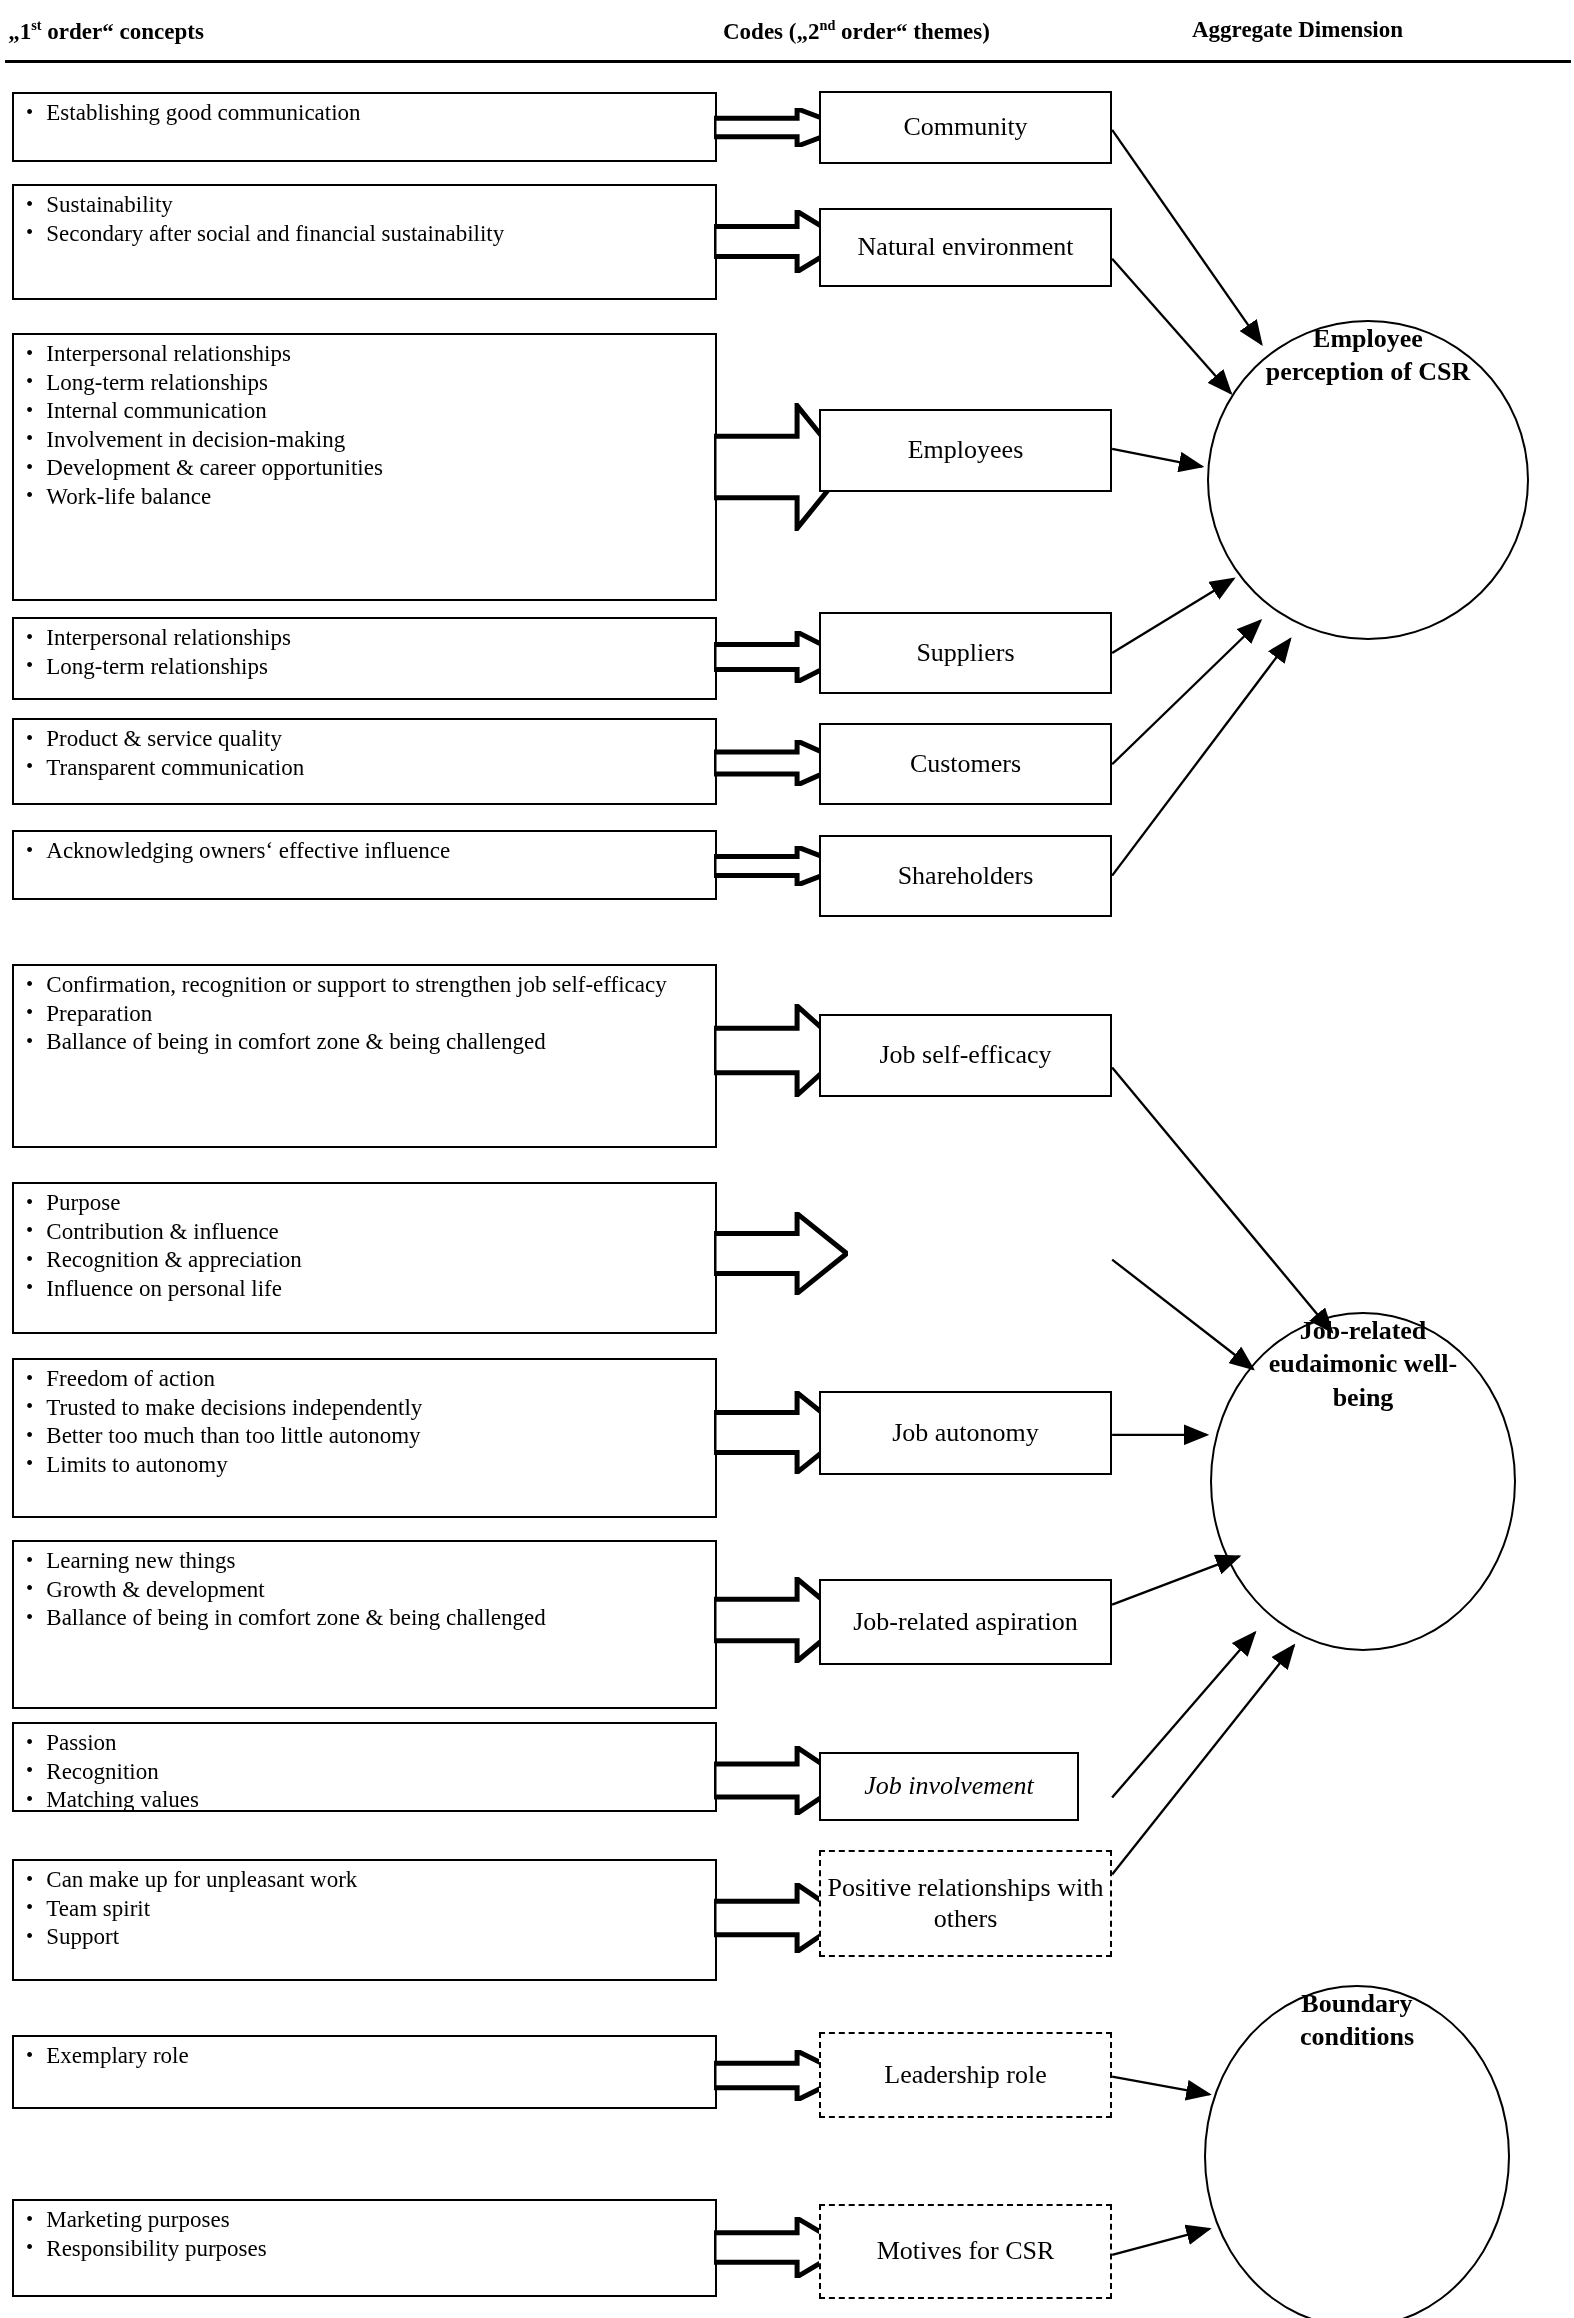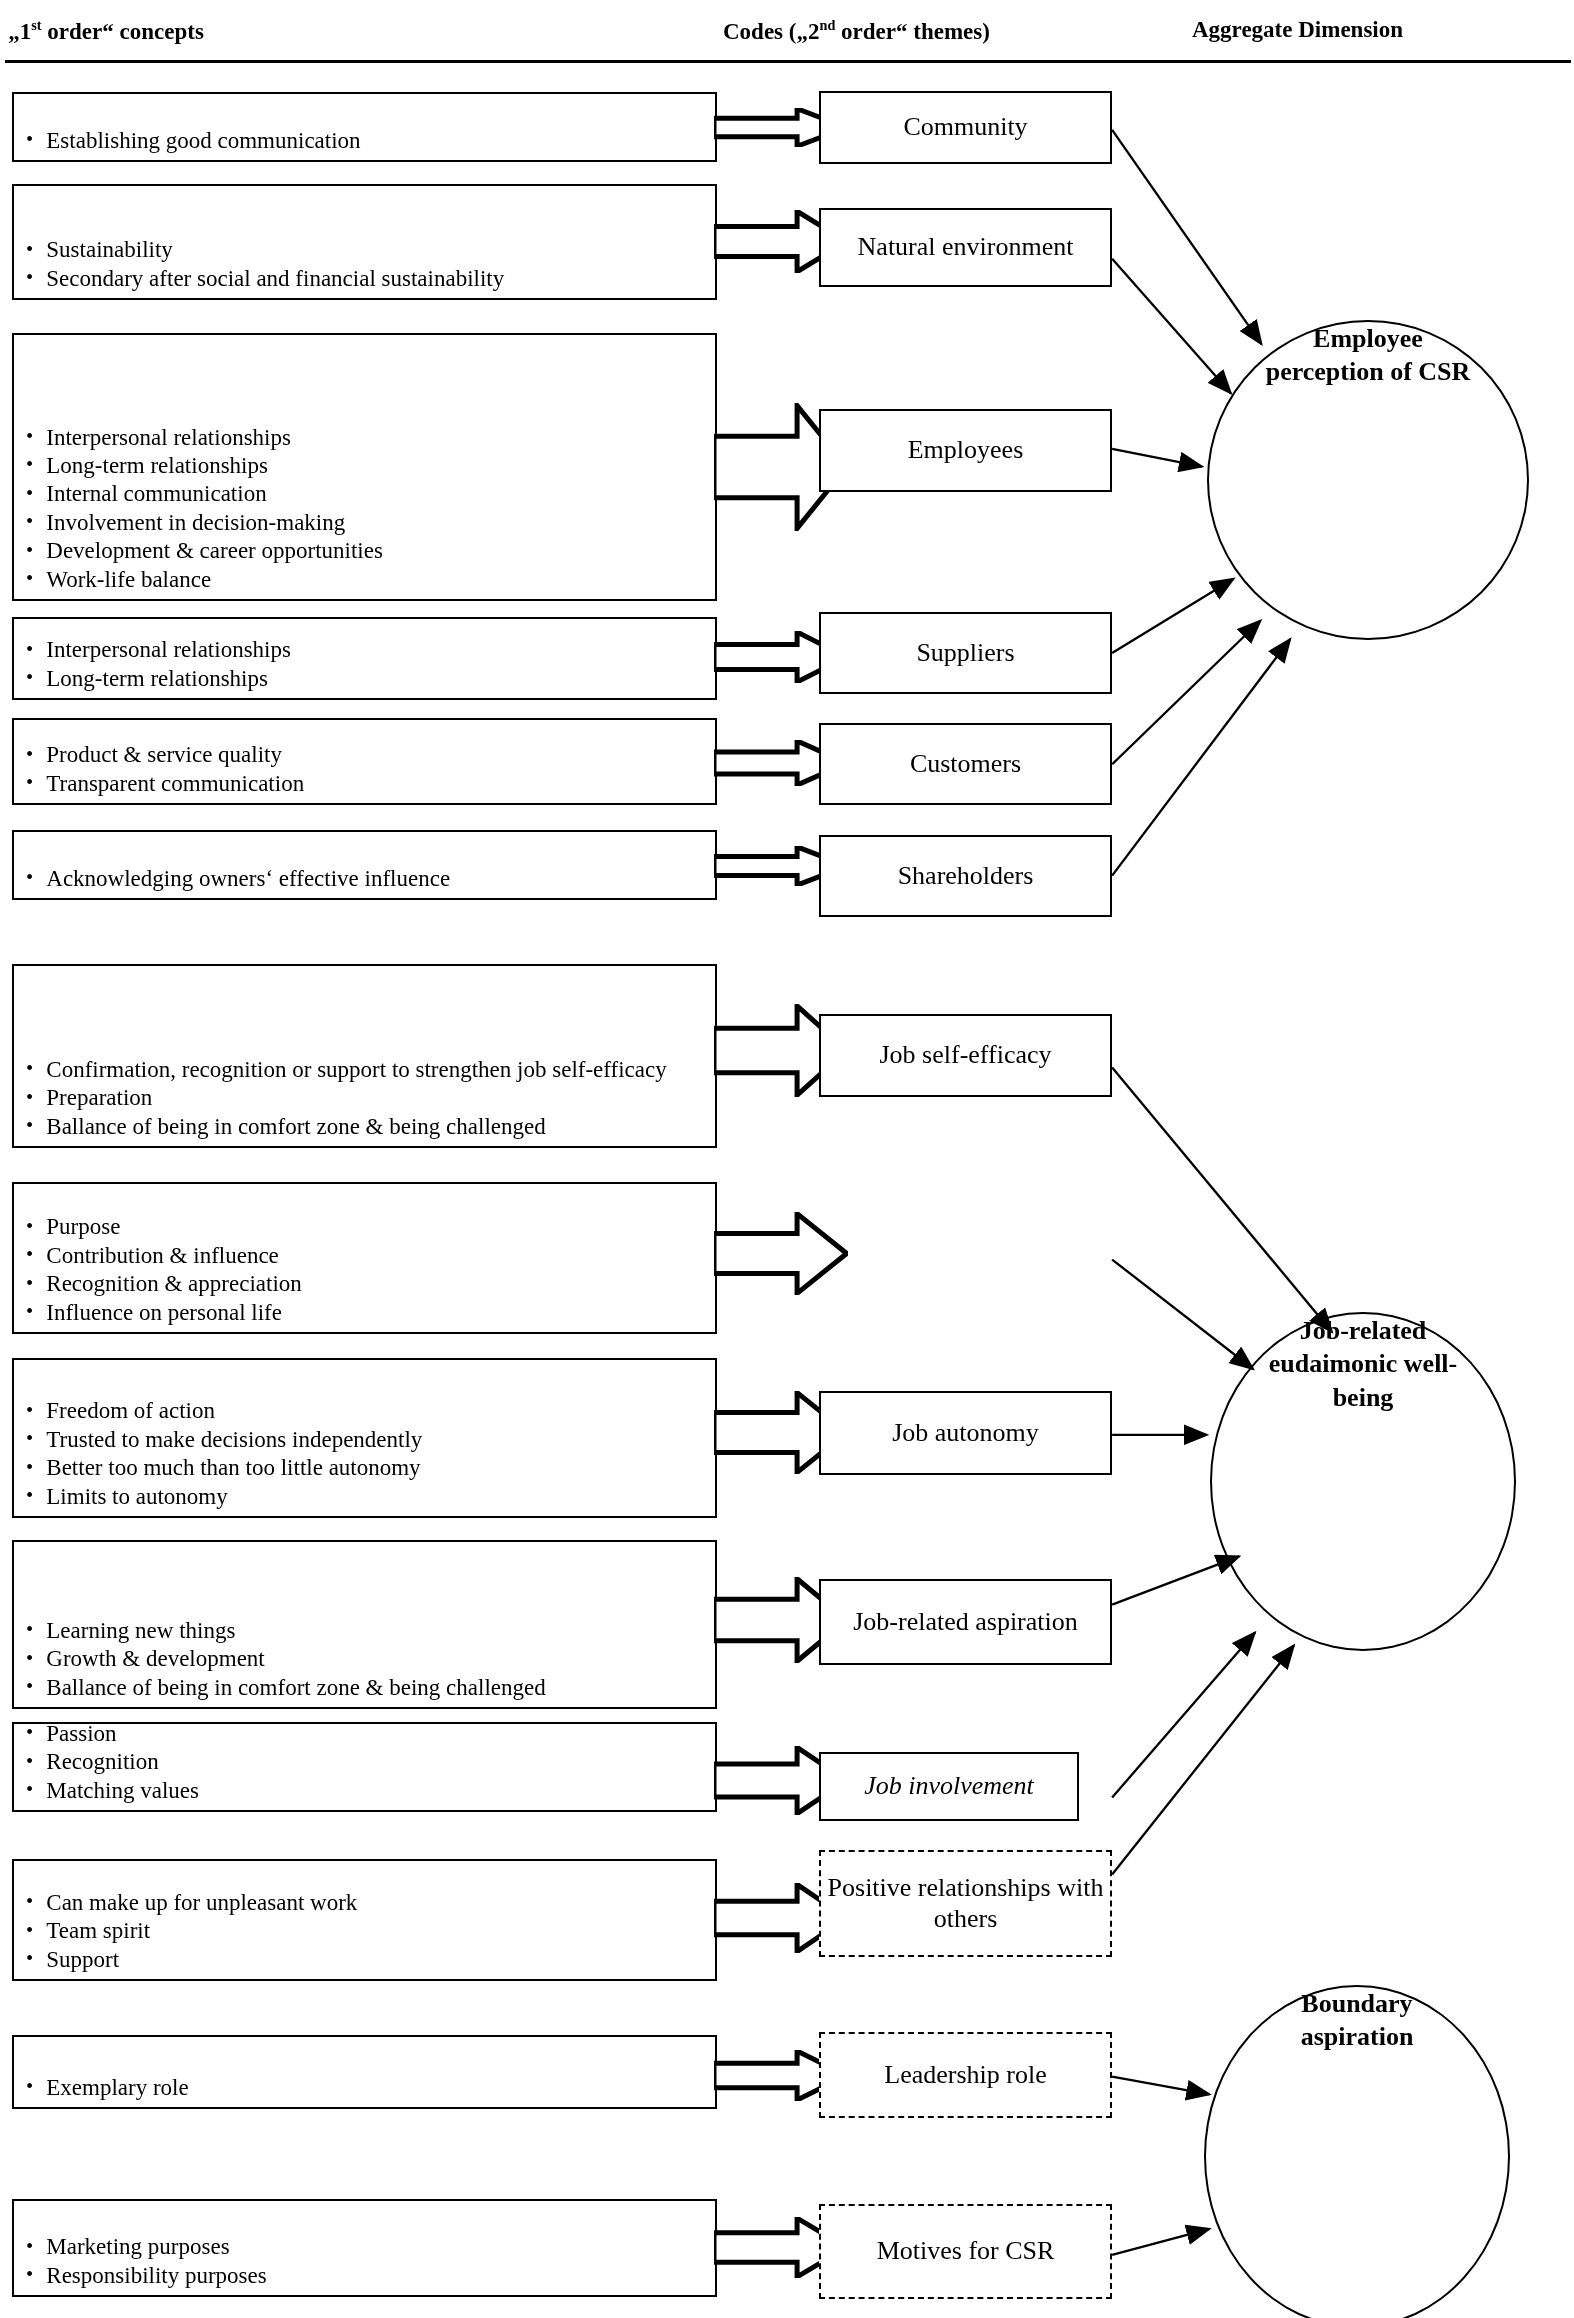--- a/index.html
+++ b/index.html
@@ -9,21 +9,21 @@
   
   .hdr{position:absolute;font-weight:bold;font-size:23px;line-height:1;white-space:nowrap;}
   #hdr-rule{position:absolute;left:4.6px;top:60px;width:1566px;height:3.2px;background:#000;}
 
   
   .concept-box{
     position:absolute;
     border:2.3px solid #000;
     background:#fff;
     box-sizing:border-box;
-    display:flex;flex-direction:column;justify-content:flex-end;
+    display:flex;flex-direction:column;justify-content:flex-start;
     padding:4.6px 12px 4.6px 8.3px;
   }
   .concept-box ul{list-style:none;margin:0;padding:0;width:100%;}
   .concept-box li{
     position:relative;
     font-size:23px;
     line-height:1.20;
     padding-left:24px;
     margin:0.9px 0;
   }
@@ -312,21 +312,21 @@
 
   <div class="dim-circle" style="left:1207px;top:320px;width:322px;height:320px;padding:0 45px;">
     <span>Employee perception of CSR</span>
   </div>
 
   <div class="dim-circle" style="left:1210px;top:1312px;width:306px;height:339px;padding:0 33px;">
     <span>Job-related eudaimonic well-being</span>
   </div>
 
   <div class="dim-circle" style="left:1204px;top:1985px;width:306px;height:343px;padding:0 45px;">
-    <span>Boundary aspiration</span>
+    <span>Boundary conditions</span>
   </div>
 
   <svg id="connectors" viewBox="0 0 3396 5063">
     <defs>
       <marker id="ah" markerWidth="11" markerHeight="9" refX="10" refY="4.5" orient="auto" markerUnits="strokeWidth">
         <path d="M0,0 L11,4.5 L0,9 z" fill="#000"></path>
       </marker>
     </defs>
     <g fill="none" stroke="#000" stroke-width="5" marker-end="url(#ah)">
 

